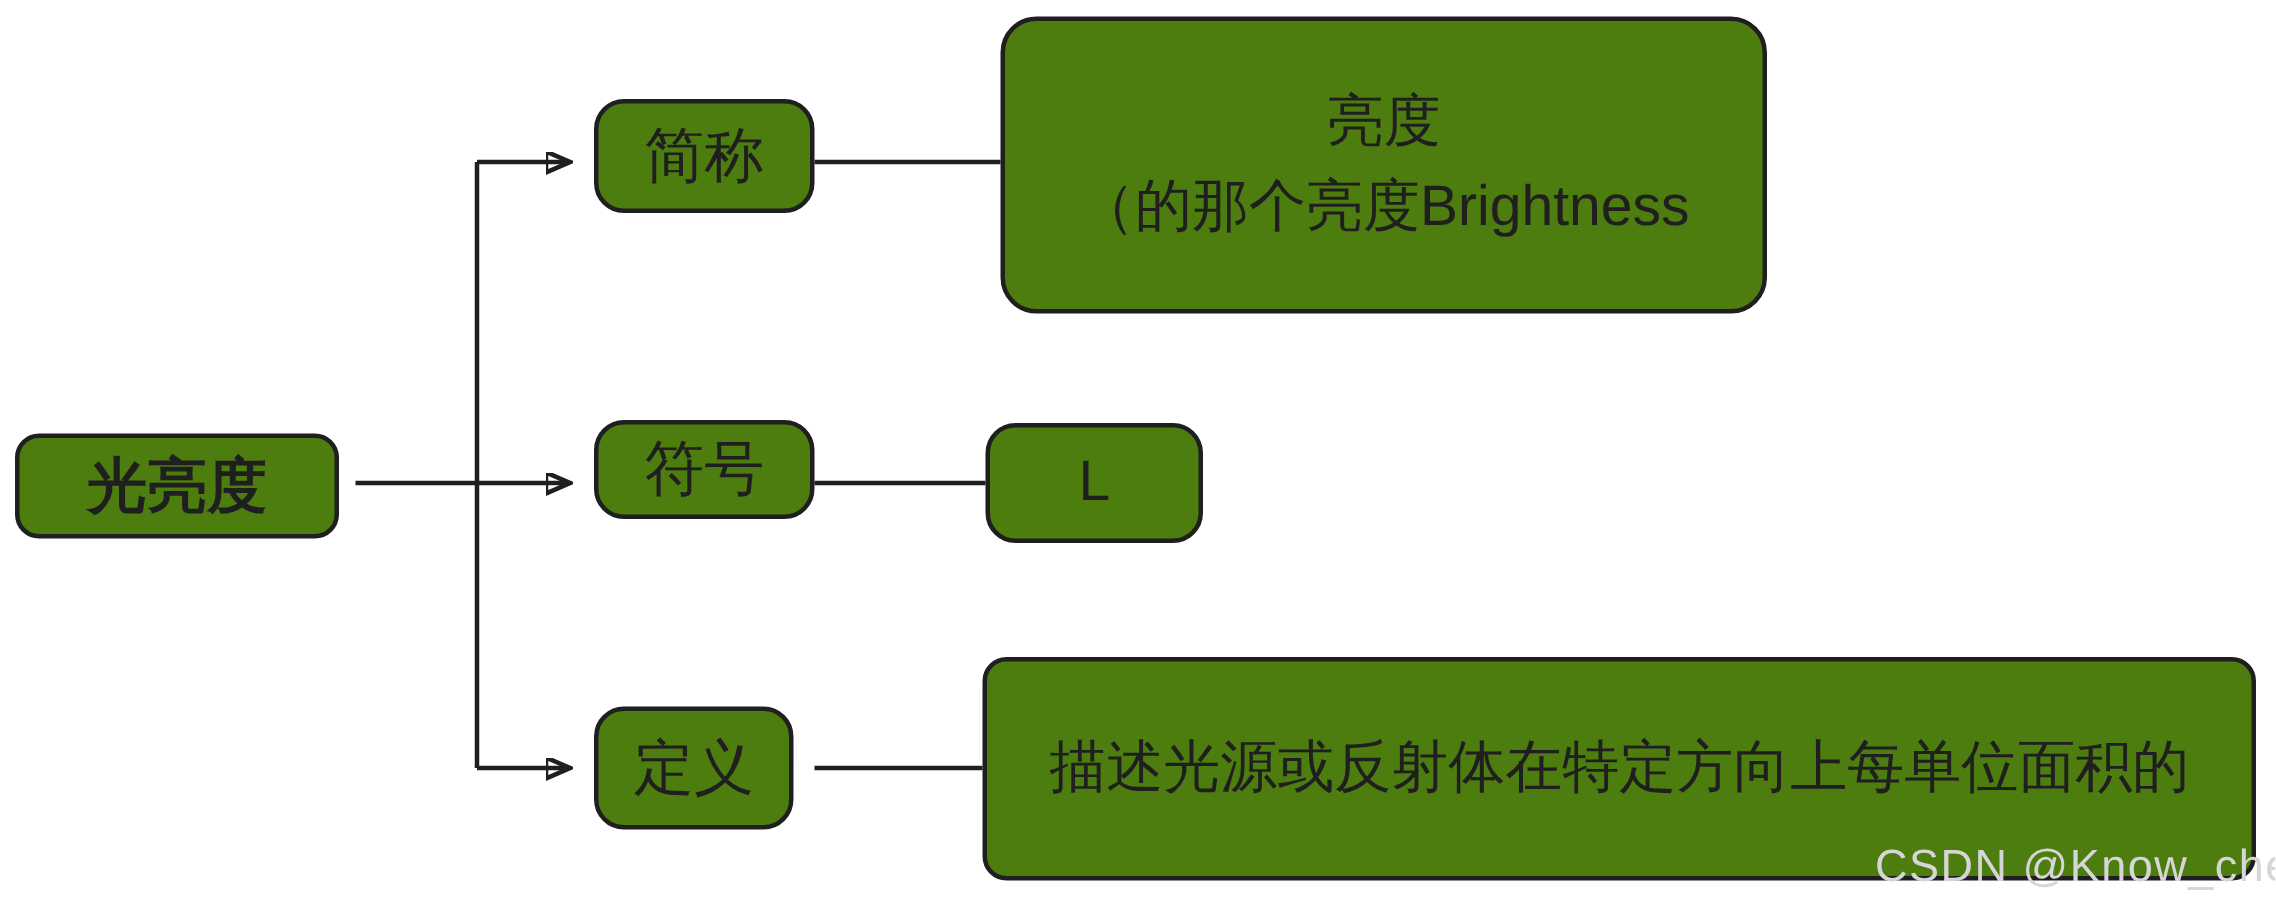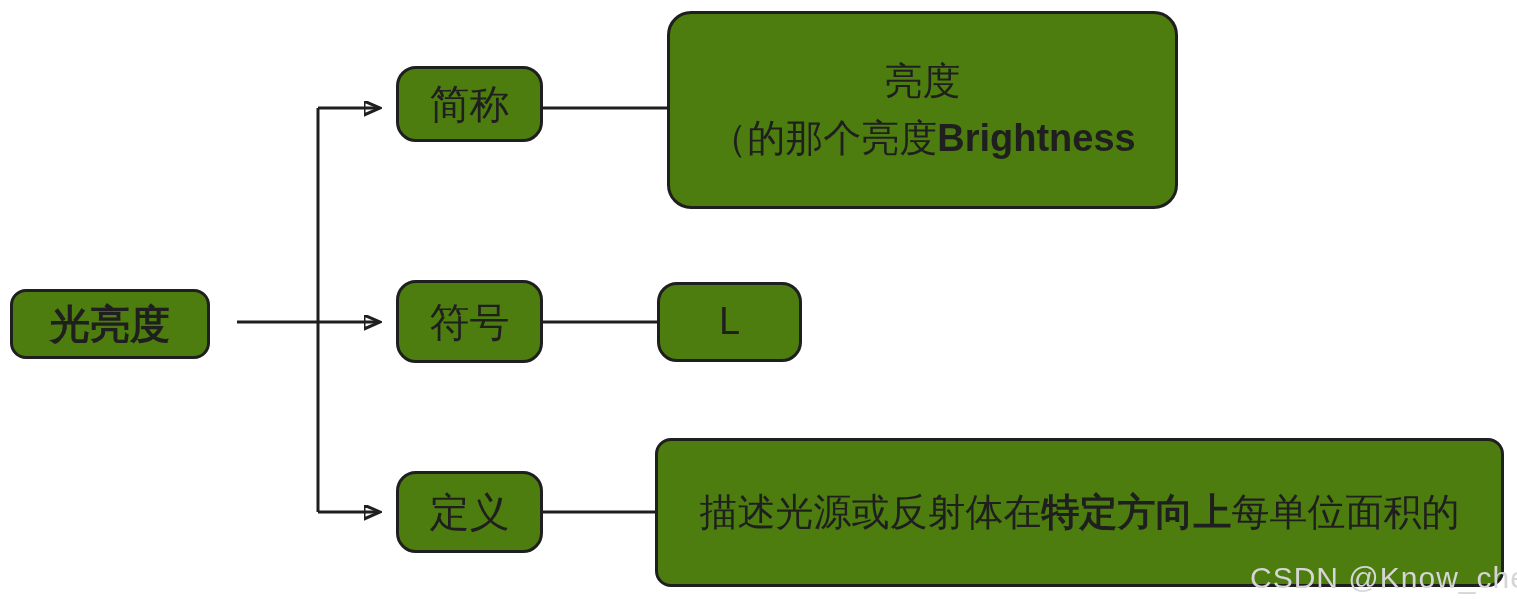--- a/index.html
+++ b/index.html
@@ -35,30 +35,30 @@
     background: #4d7c0f;
     display: flex;
     align-items: center;
     justify-content: center;
     text-align: center;
     font-size: 40px;
     line-height: 1.1;
   }
   .node-root {
     left: 10px;  top: 289px;
-    width: 200px; height: 70px;
+    width: 216px; height: 70px;
     border-radius: 16px;
     font-weight: 700;
   }
   .node-branch {
     border-radius: 20px;
   }
   .node-alias   { left: 396px; top: 66px;  width: 147px; height: 76px; }
-  .node-symbol  { left: 396px; top: 280px; width: 147px; height: 83px; }
-  .node-define  { left: 396px; top: 471px; width: 147px; height: 82px; }
+  .node-symbol  { left: 396px; top: 280px; width: 147px; height: 66px; }
+  .node-define  { left: 396px; top: 471px; width: 133px; height: 82px; }
   .node-alias-detail {
     left: 667px; top: 11px;
     width: 511px; height: 198px;
     border-radius: 24px;
     font-size: 38px;
     line-height: 57px;
     flex-direction: column;
   }
   .node-symbol-value {
     left: 657px; top: 282px;
@@ -68,21 +68,21 @@
   }
   .node-definition-detail {
     left: 655px; top: 438px;
     width: 849px; height: 149px;
     border-radius: 16px;
     font-size: 38px;
     line-height: 57px;
     flex-direction: column;
     justify-content: center;
   }
-  .bold { font-weight: 700; }
+  .bold { font-weight: 400; }
   .watermark {
     position: absolute;
     left: 1250px;
     top: 561px;
     font-size: 30px;
     letter-spacing: 1px;
     color: #d6d6d6;
     white-space: nowrap;
   }
 </style>

